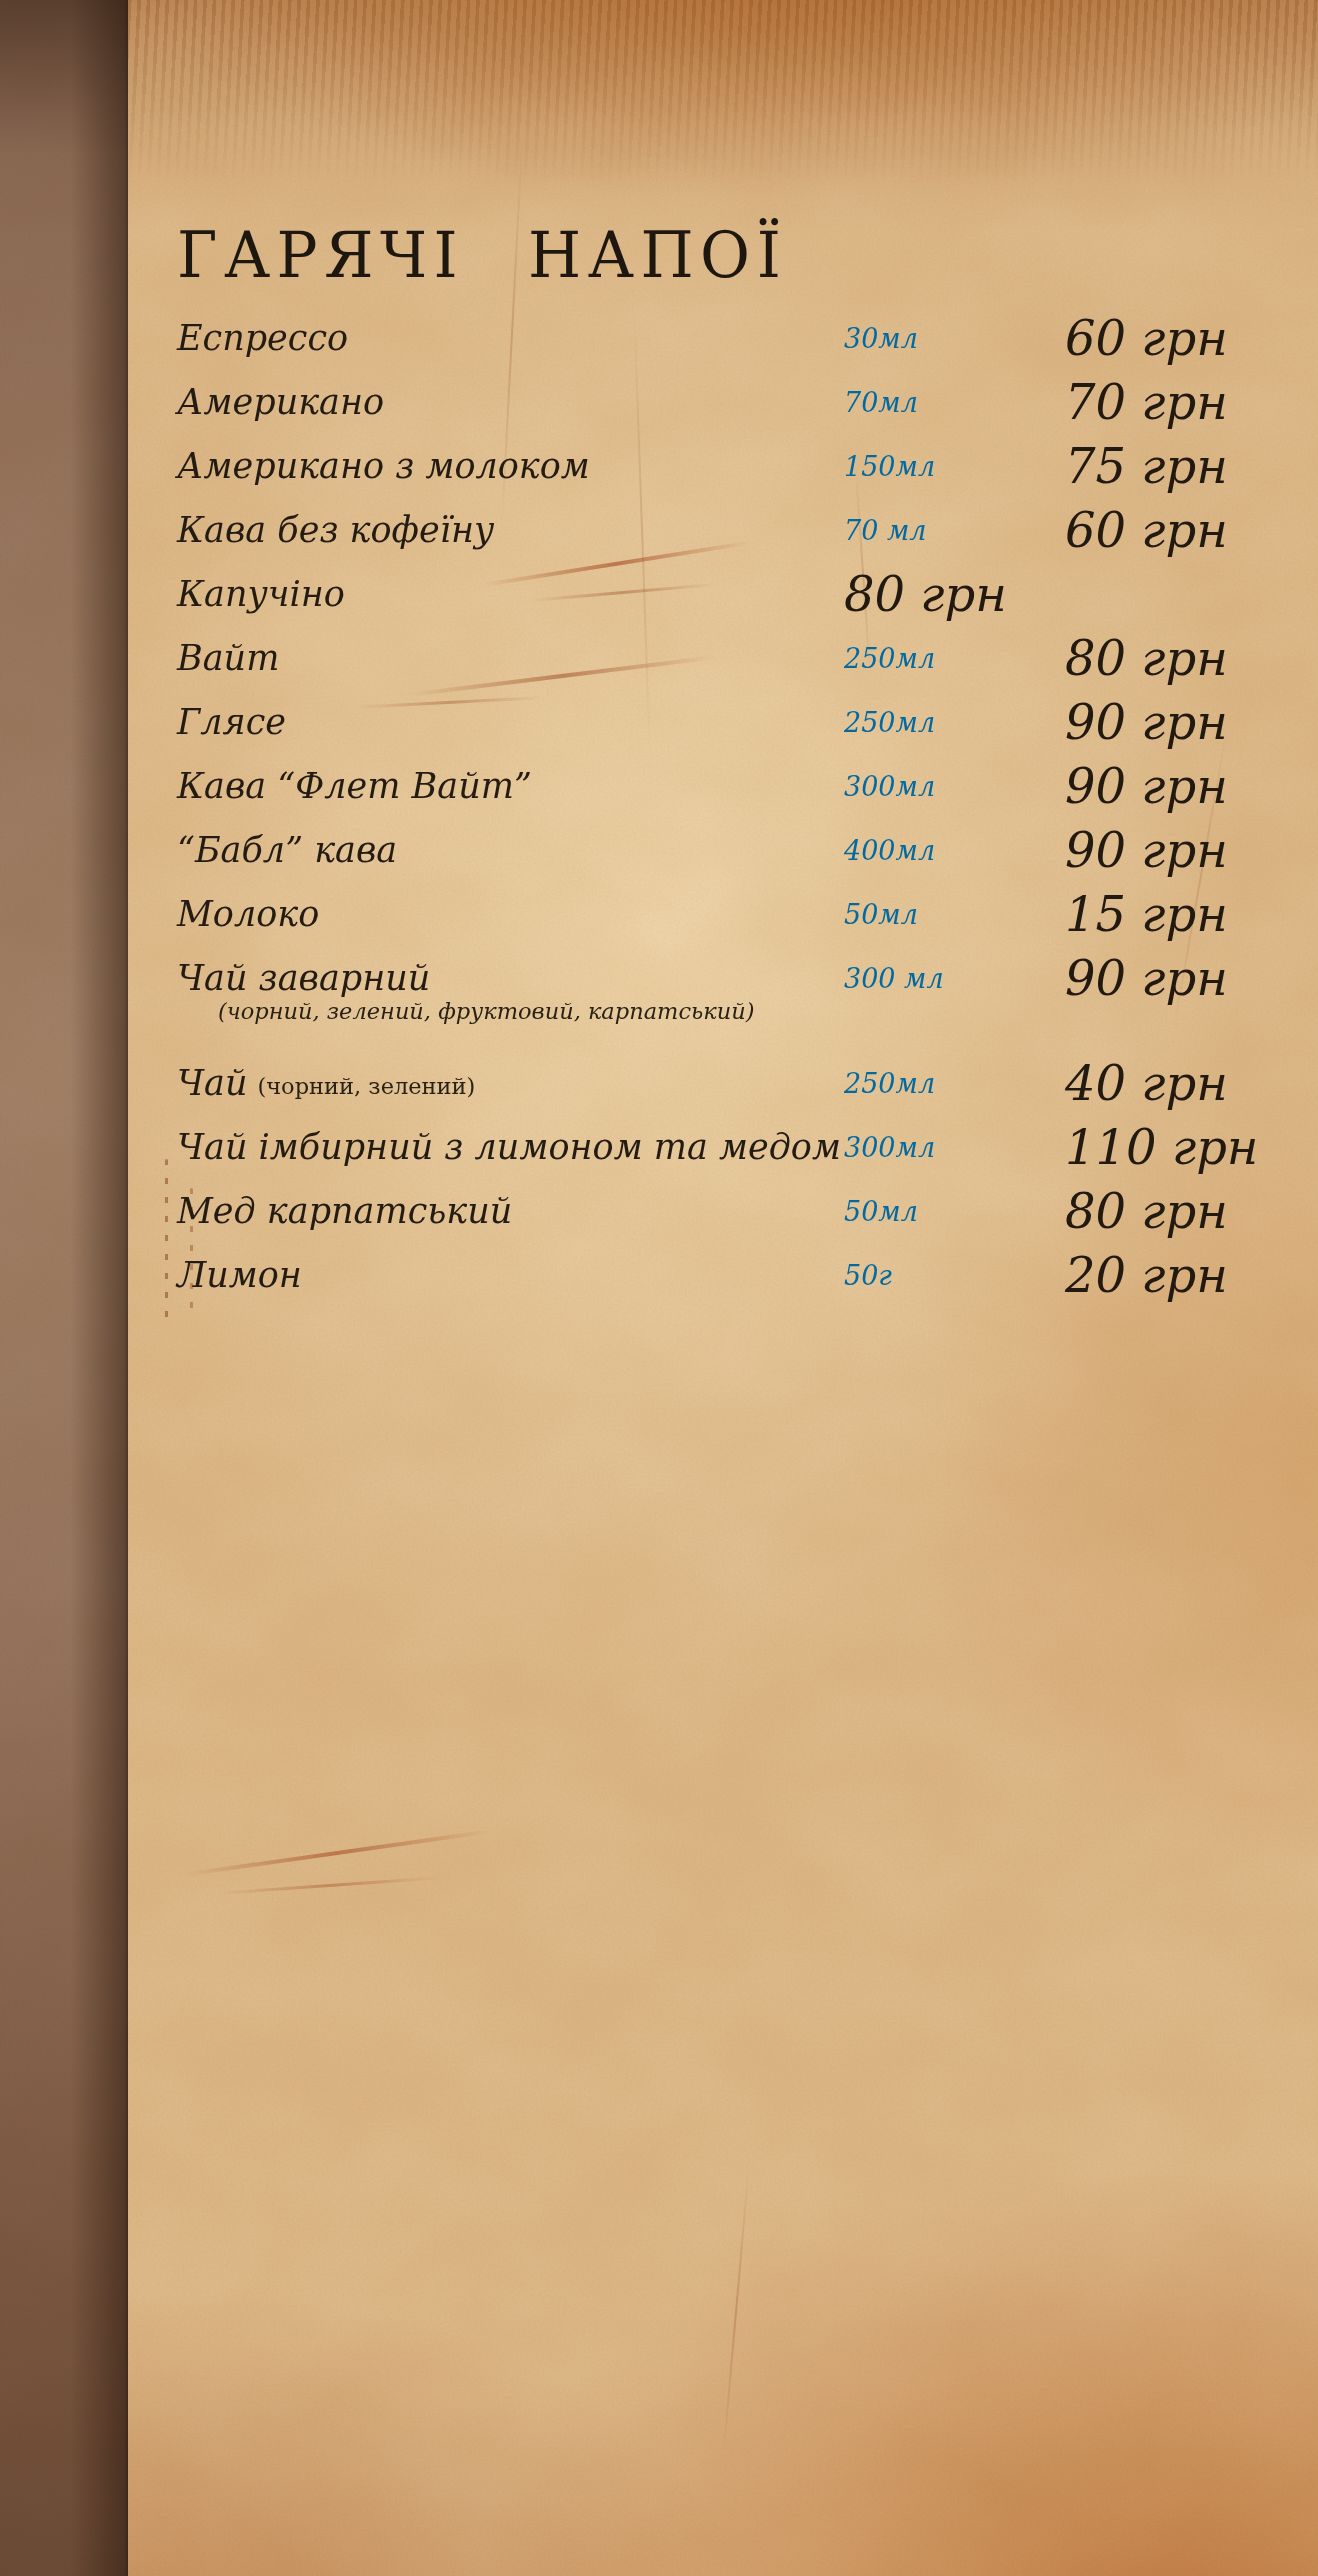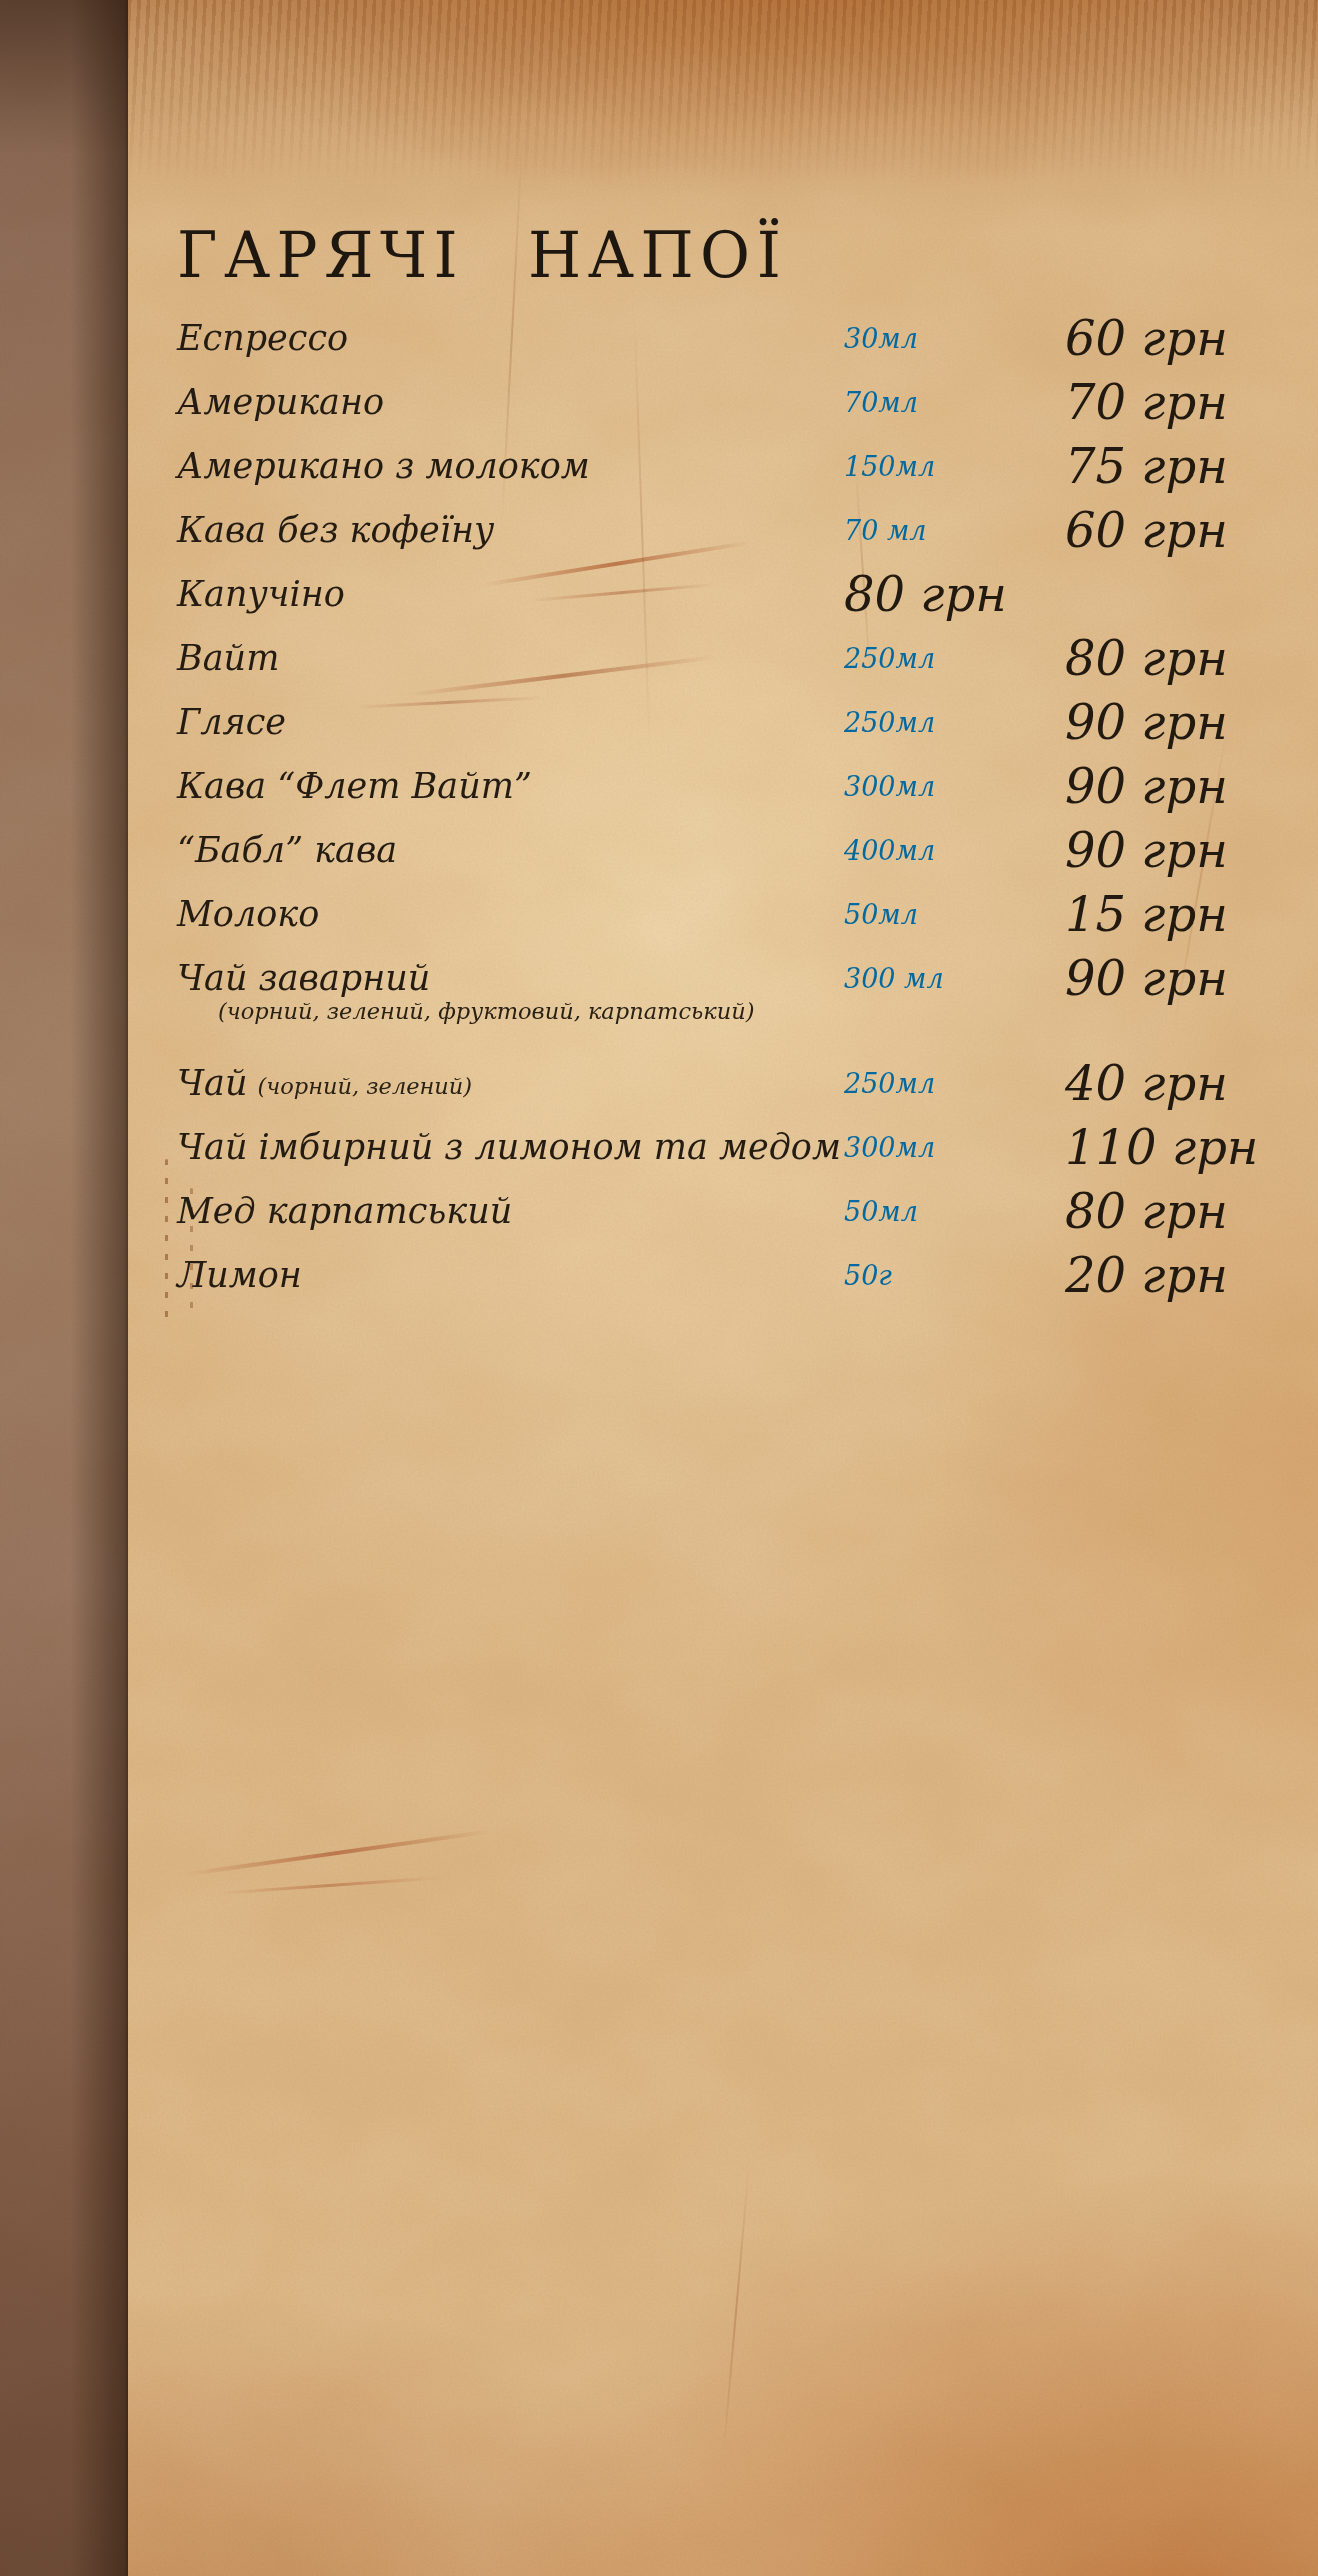--- a/index.html
+++ b/index.html
@@ -56,21 +56,21 @@
     letter-spacing:6.5px; word-spacing:38px; color:#1e1710;
     transform:scaleY(1.04);
   }
 
   .menu-list { position:absolute; left:177px; top:291px; width:1087px; }
   .menu-row { display:grid; grid-template-columns:667px 221px 1fr; }
   .cell { height:64px; display:flex; align-items:center; }
   .name  { font-style:italic; font-size:35px; white-space:nowrap; color:#241c12; }
   .vol   { font-style:italic; font-size:27px; white-space:nowrap; color:#0369a1; }
   .price { font-style:italic; font-size:48px; white-space:nowrap; color:#221a10; }
-  .inline-note { font-style:italic; font-size:22.5px; margin-left:10px; position:relative; top:2.9px; color:#2a2115; }
+  .inline-note { font-size:22.5px; margin-left:10px; position:relative; top:2.9px; color:#2a2115; }
   .block-note  { font-style:italic; font-size:22.5px; margin-left:41px; margin-top:-11.6px; color:#2a2115; }
   .menu-row.tall .name-wrap { display:block; }
   .menu-row.tall { min-height:105px; }
   .menu-row.tall .cell { height:64px; }
 </style>
 </head>
 <body>
 
 <div class="left-strip"></div>
 <div class="page"></div>

